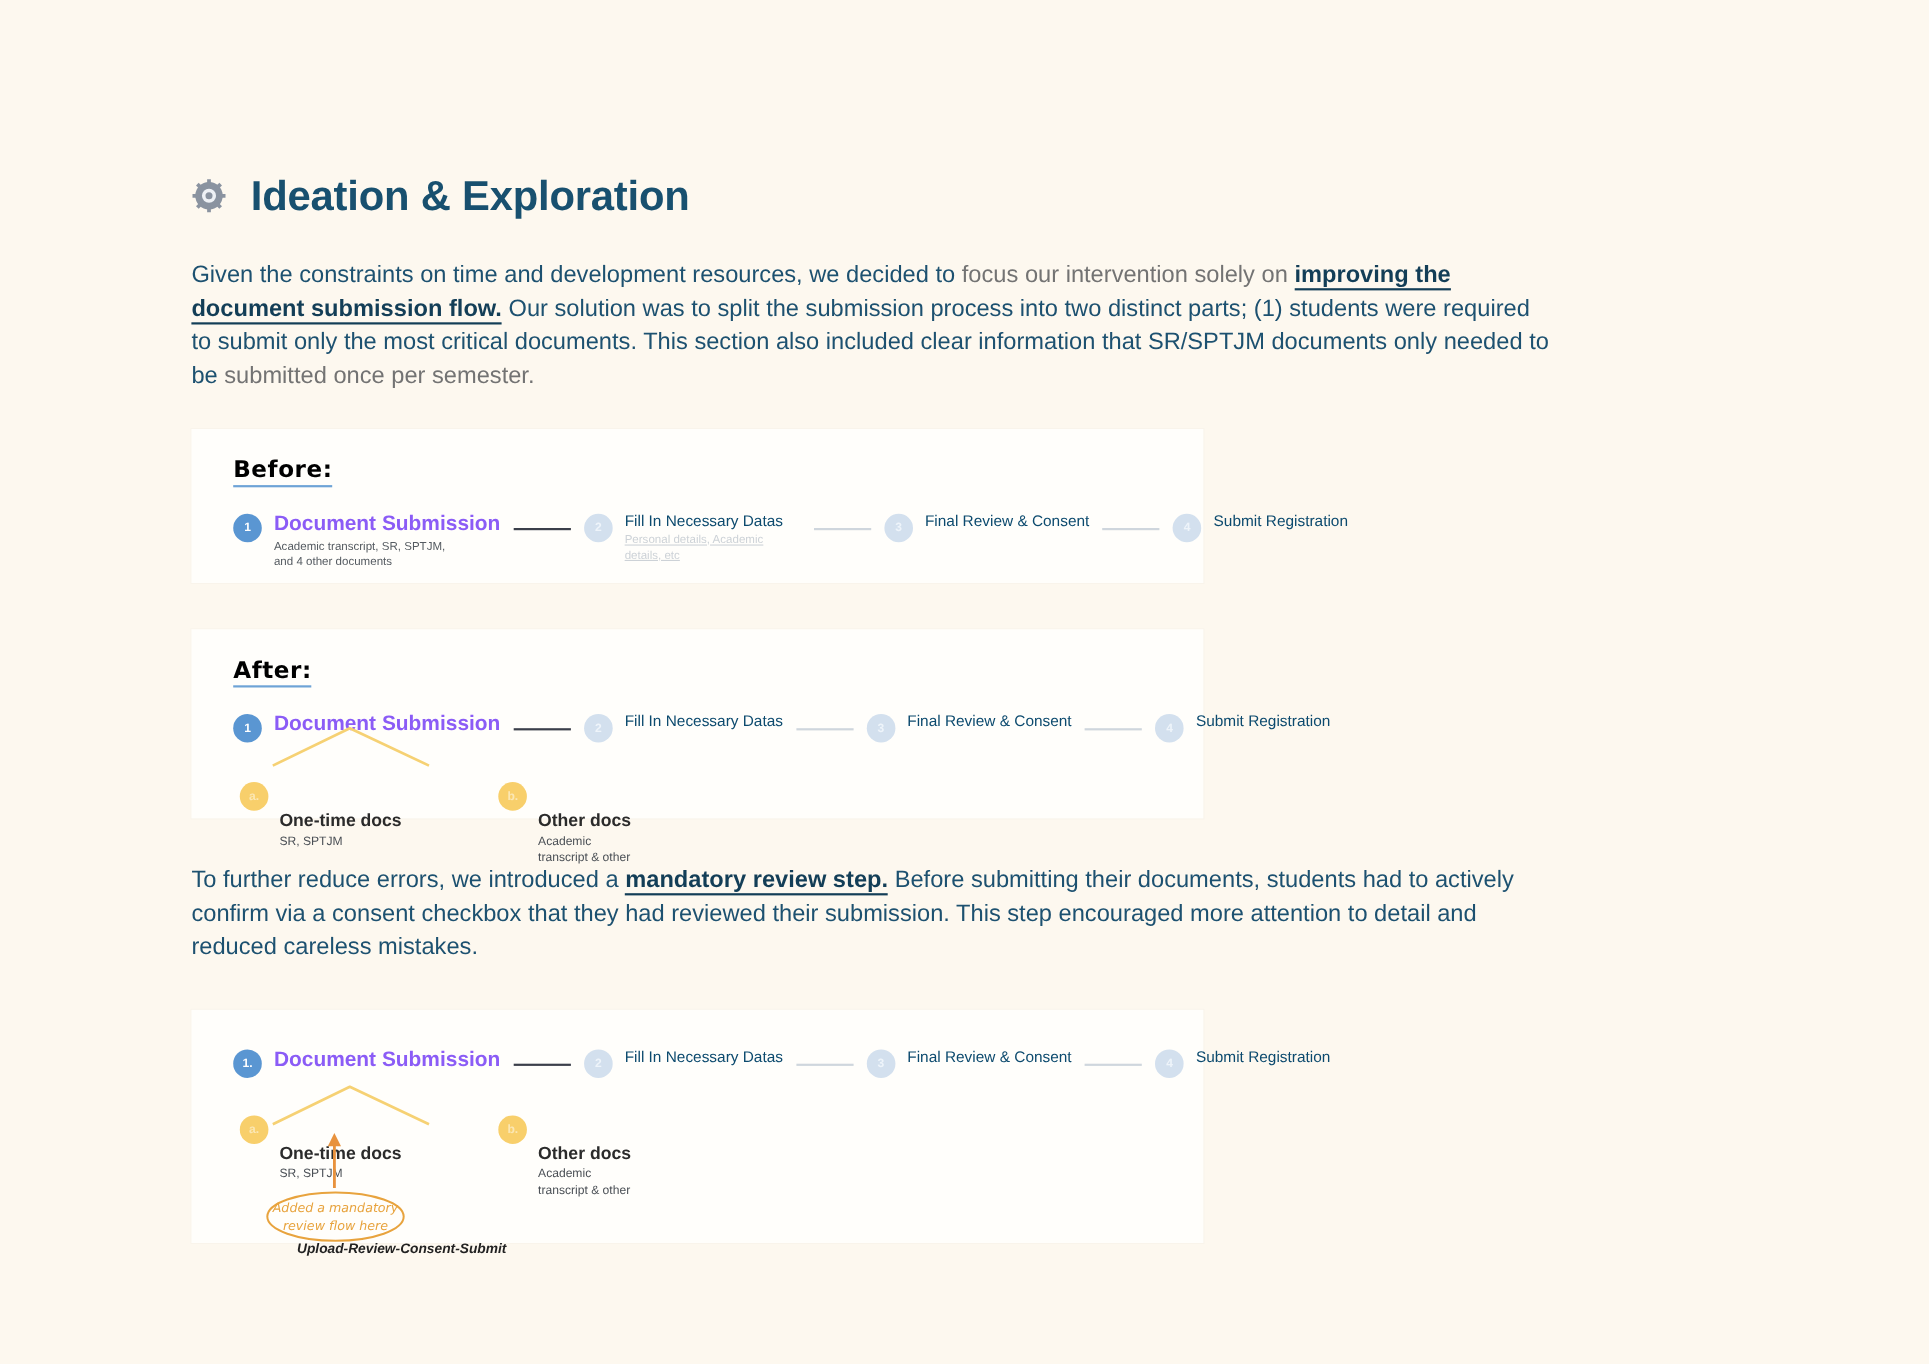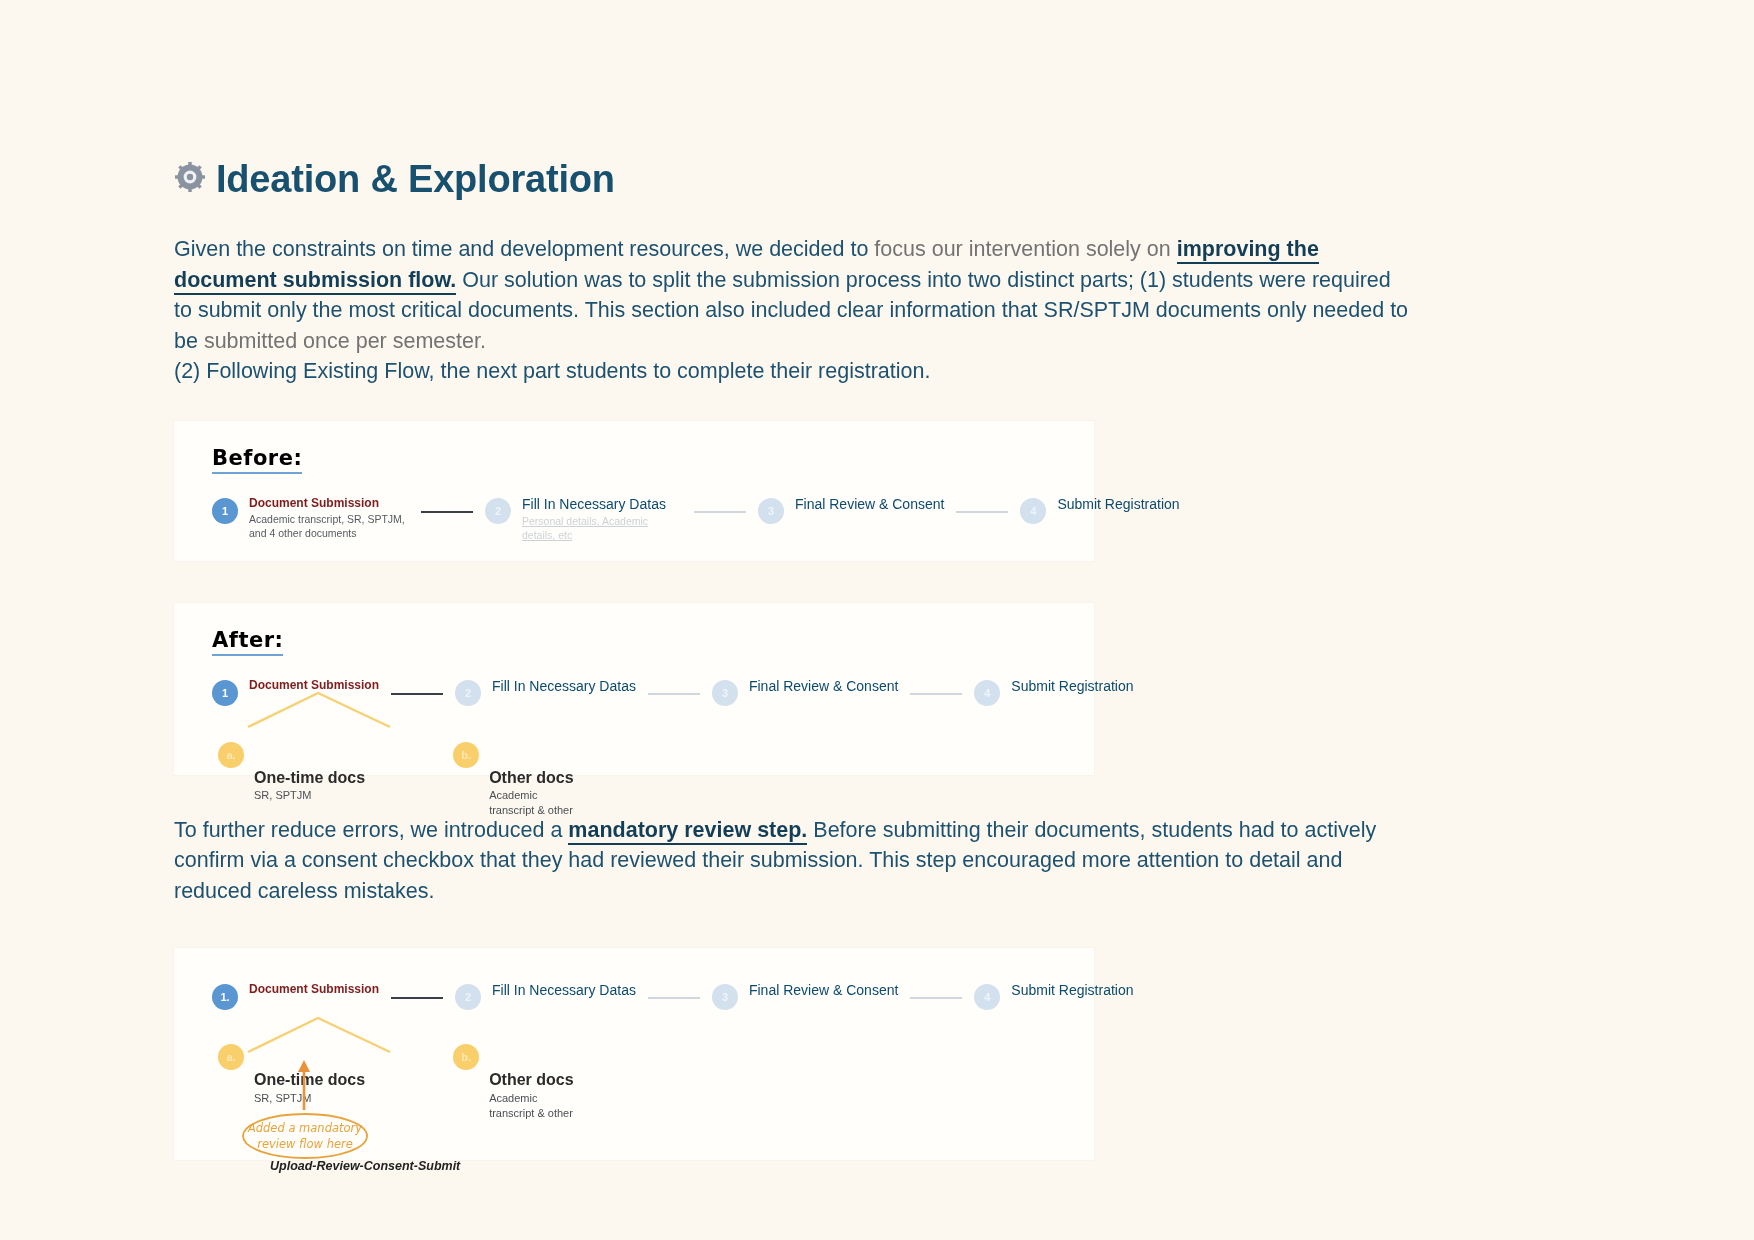--- a/index.html
+++ b/index.html
@@ -25,22 +25,22 @@
   .content {
     position: absolute;
     left: 174px;
     top: 160px;
     width: 1250px;
   }
 
   
   .heading-row {
     display: flex;
-    align-items: flex-start;
-    gap: 6px;
+    align-items: center;
+    gap: 18px;
     margin-bottom: 36px;
   }
   .gear-icon {
     width: 36px;
     height: 36px;
     flex: 0 0 auto;
     position: relative;
     top: 1px;
   }
   .page-title {
@@ -117,23 +117,23 @@
     font-weight: bold;
     color: #ffffff;
     margin-top: 2px;
   }
   .bubble.active { background: #5a96d2; }
   .bubble.dim    { background: #d3e0ee; color: #eef4fa; }
   .bubble.amber  { background: #f8cf6b; color: #fbe7b4; }
 
   .step-text { margin-left: 11px; }
   .step-title {
-    font-size: 12px;
-    font-weight: bold;
-    color: #7f1d1d;
+    font-size: 19px;
+    font-weight: bold;
+    color: #8b5cf6;
     line-height: 1.25;
     white-space: nowrap;
   }
   .step-title.dim { color: #0c4a6e; font-weight: normal; font-size: 14px;}
   .step-sub {
     font-size: 10.5px;
     color: #555b61;
     line-height: 1.35;
     margin-top: 1px;
     max-width: 160px;
@@ -203,21 +203,20 @@
             </g>
           </g>
           <circle cx="16" cy="16" r="6.4" fill="#eef1f5"></circle>
           <circle cx="16" cy="16" r="3.2" fill="#8a93a0"></circle>
         </svg>
       </span>
       <div class="page-title">Ideation &amp; Exploration</div>
     </div>
 
     <p class="para para-gap"><span>Given the constraints on time and development resources, we decided to </span><b>focus our intervention solely on </b><span class="u">improving the document submission flow.</span><span> Our solution was to split the submission process into two distinct parts; (1) students were required to submit only the most critical documents. This section also included clear information that SR/SPTJM documents only needed to be </span><b>submitted once per semester.</b></p>
-    <p class="para">(2) Following Existing Flow, the next part  students to complete their registration.</p>
 
     <div class="card before">
       <div class="hand-label">Before:</div>
 
       <div class="flow tight">
 
         <div class="step">
           <div class="bubble active">1</div>
           <div class="step-text">
             <div class="step-title">Document Submission</div>

